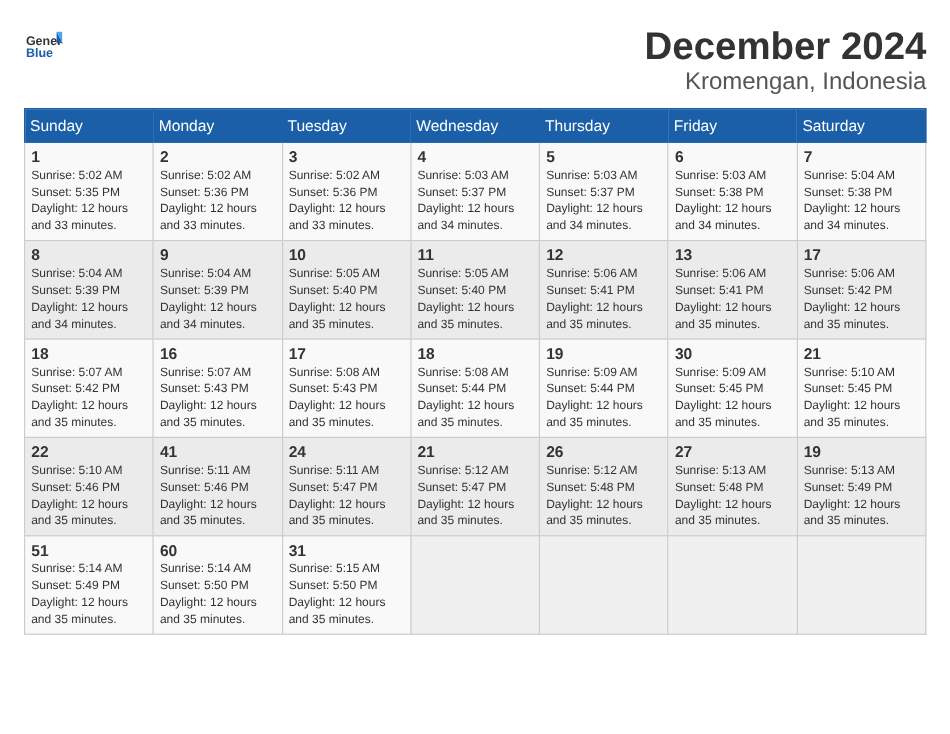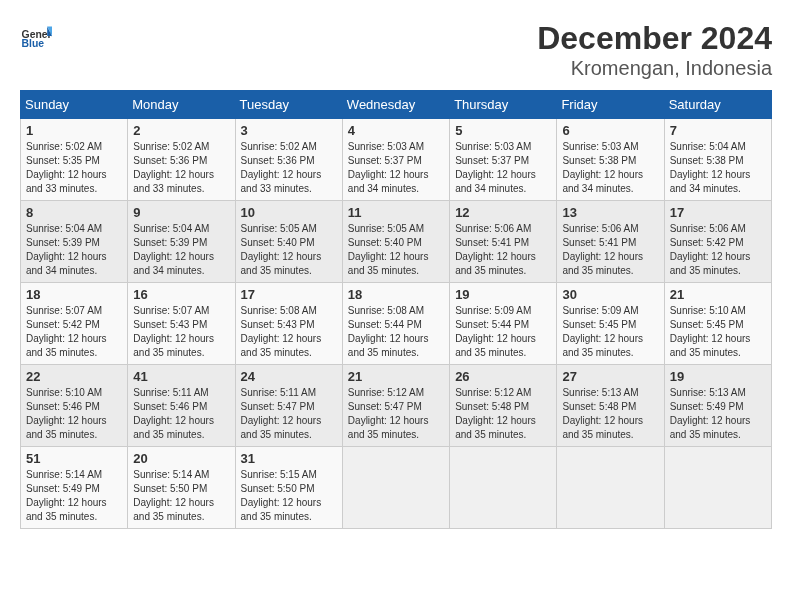--- a/index.html
+++ b/index.html
@@ -231,21 +231,21 @@
           <span class="day-num">19</span>
           <div class="day-detail">Sunrise: 5:13 AM<br>Sunset: 5:49 PM<br>Daylight: 12 hours<br>and 35 minutes.</div>
         </td>
       </tr>
       <tr>
         <td>
           <span class="day-num">51</span>
           <div class="day-detail">Sunrise: 5:14 AM<br>Sunset: 5:49 PM<br>Daylight: 12 hours<br>and 35 minutes.</div>
         </td>
         <td>
-          <span class="day-num">20</span>
+          <span class="day-num">60</span>
           <div class="day-detail">Sunrise: 5:14 AM<br>Sunset: 5:50 PM<br>Daylight: 12 hours<br>and 35 minutes.</div>
         </td>
         <td>
           <span class="day-num">31</span>
           <div class="day-detail">Sunrise: 5:15 AM<br>Sunset: 5:50 PM<br>Daylight: 12 hours<br>and 35 minutes.</div>
         </td>
         <td class="empty"></td>
         <td class="empty"></td>
         <td class="empty"></td>
         <td class="empty"></td>

